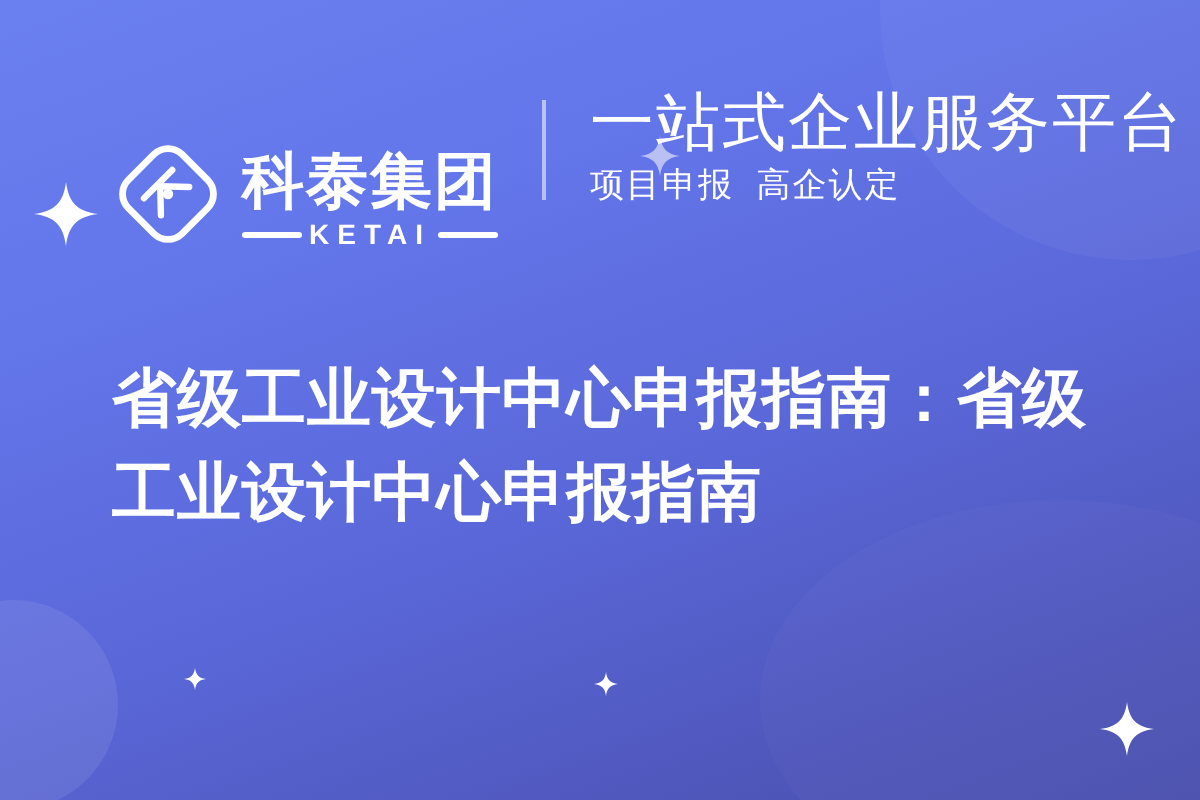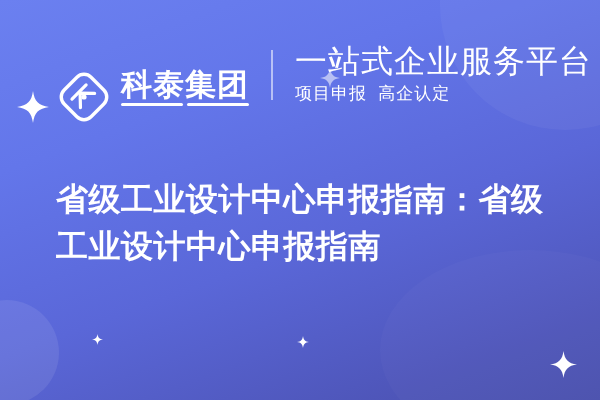--- a/index.html
+++ b/index.html
@@ -66,21 +66,21 @@
     left: 0;
     top: 36px;
     width: 600px;
     height: 78px;
     display: flex;
     align-items: center;
   }
 
   .logo-block {
     display: flex;
-    align-items: flex-start;
+    align-items: flex-end;
     margin-left: 56px;
     margin-top: 44px;
   }
 
   .logo-mark {
     width: 56px;
     height: 56px;
     flex: 0 0 auto;
   }
 
@@ -196,20 +196,21 @@
             <path d="M33 18 L22.5 28 L33 38"></path>
           </g>
           <circle cx="28" cy="28" r="2.6" fill="#ffffff"></circle>
         </svg>
       </div>
 
       <div class="logo-text">
         <div class="logo-cn">科泰集团</div>
         <div class="logo-en-row">
           <span class="logo-rule"></span>
+          <span class="logo-en">KETAI</span>
           <span class="logo-rule"></span>
         </div>
       </div>
     </div>
 
     <div class="divider"></div>
 
     <div class="tagline">
       <div class="tagline-main">一站式企业服务平台</div>
       <div class="tagline-sub">项目申报 高企认定</div>

